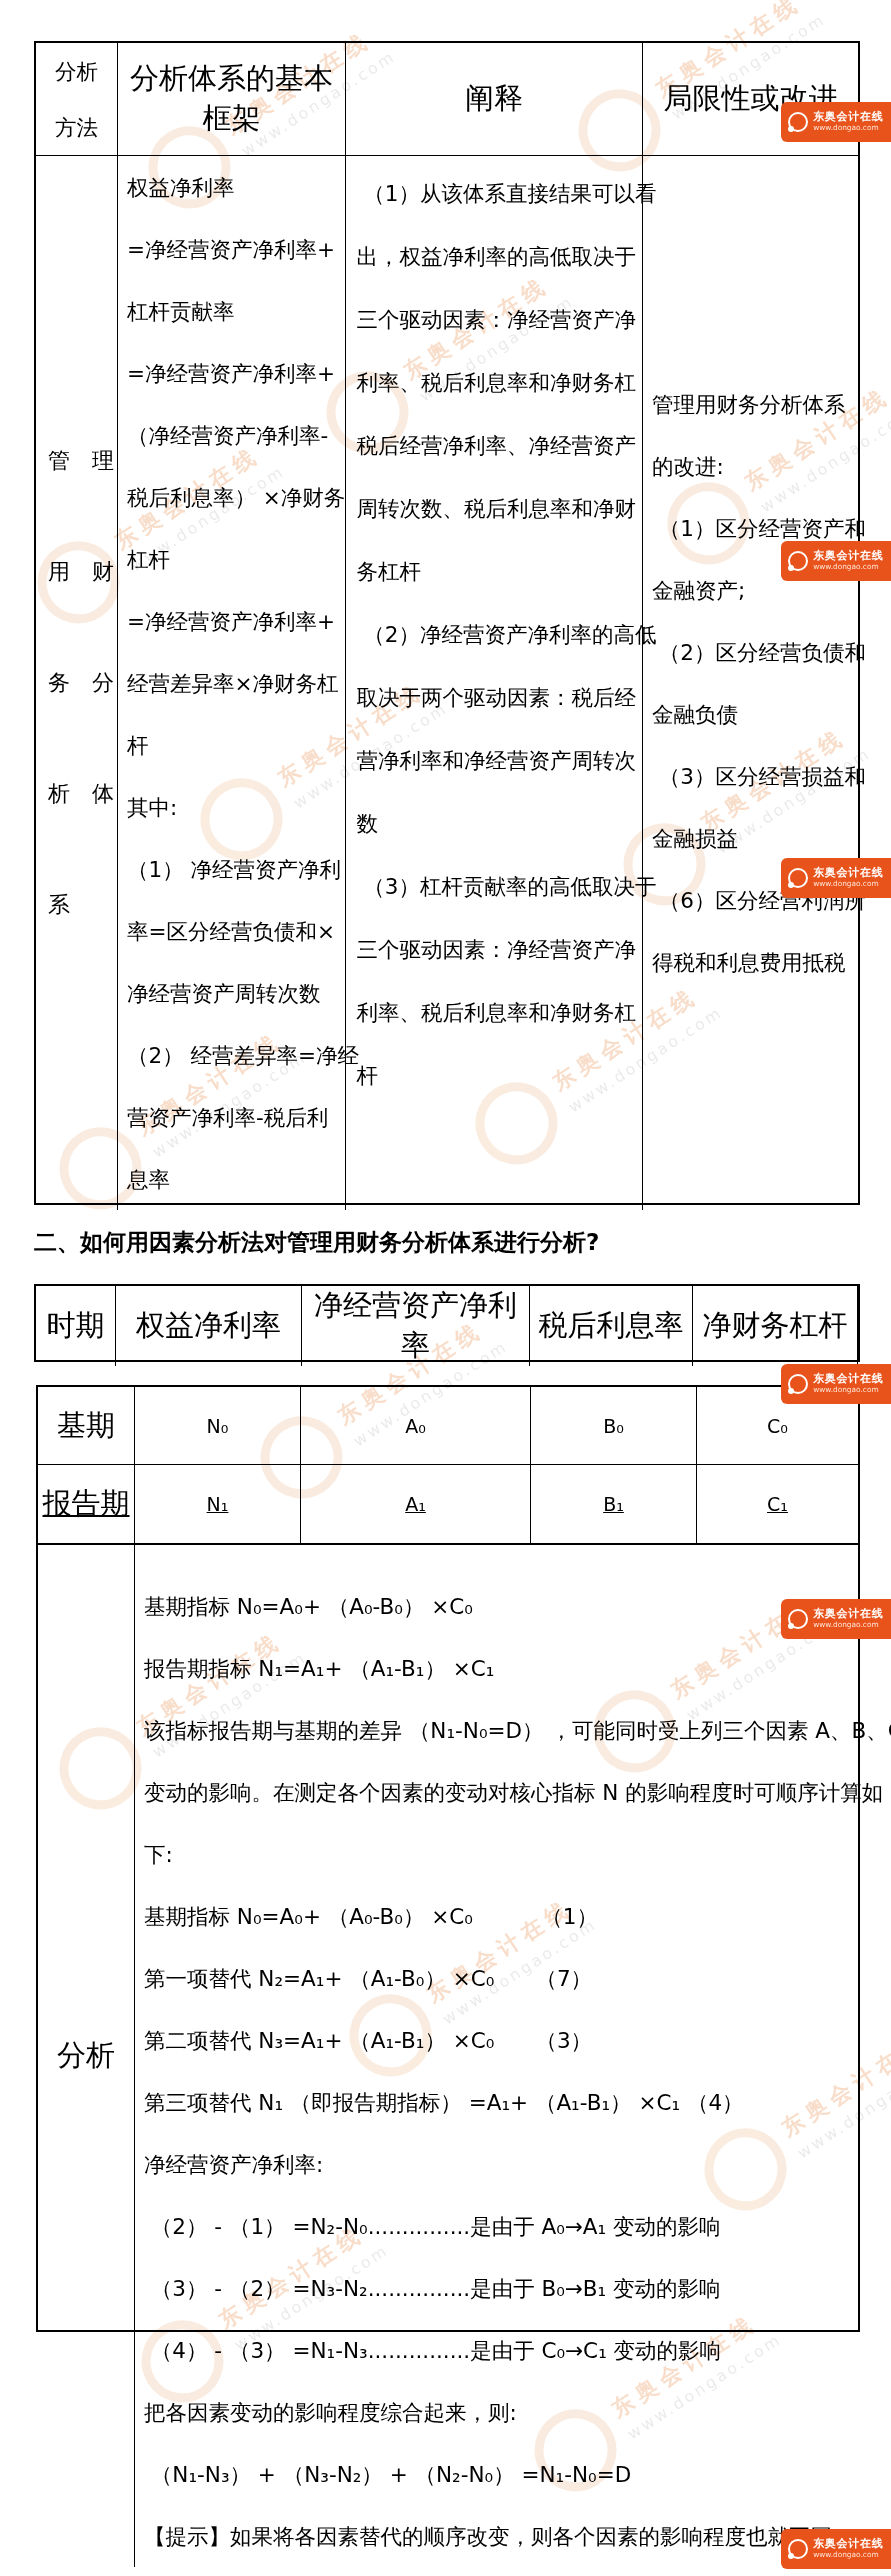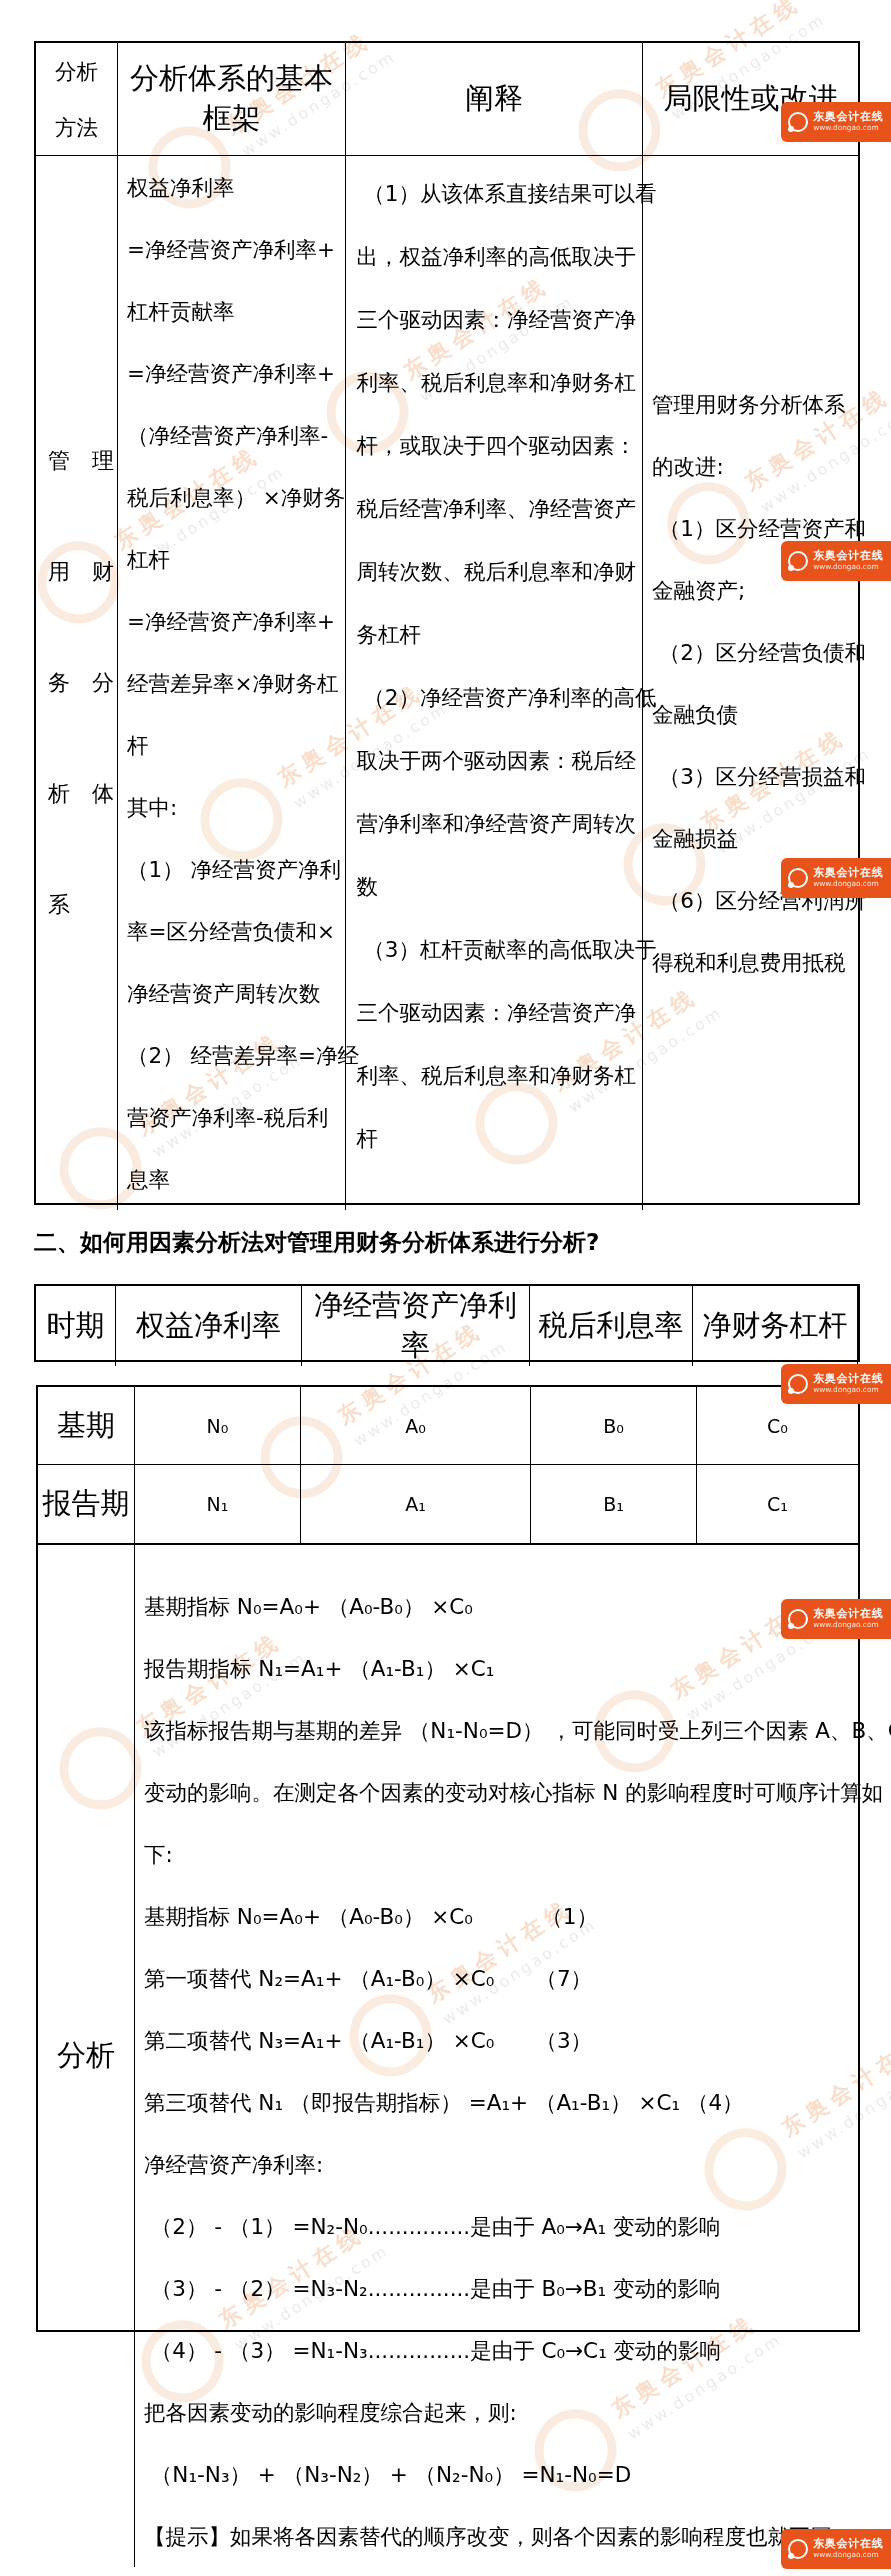--- a/index.html
+++ b/index.html
@@ -18,21 +18,21 @@
   .badge-ring{width:16.3px;height:16.3px;border:2.2px solid #ffffff;border-radius:50%;flex:0 0 auto;position:relative;}
   .badge-ring:after{content:"";position:absolute;left:-1.5px;bottom:-1.5px;width:6px;height:6px;background:#ffffff;border-radius:50%;}
   .badge-texts{display:flex;flex-direction:column;line-height:1.15;}
   .badge-brand{font-size:11px;font-weight:bold;color:#fff;letter-spacing:0.7px;}
   .badge-url{font-size:7.4px;color:#ffe3d4;}
   
   .t{position:absolute;display:grid;border:2.2px solid #000;box-sizing:border-box;z-index:1;background:transparent;}
   .c{box-sizing:border-box;min-width:0;}
   .br{border-right:1.5px solid #000;}
   .bb{border-bottom:1.5px solid #000;}
-  .bb3{border-bottom:2.2px solid #000;}
+  .bb3{border-bottom:2.2px solid #000;text-decoration:underline;}
   .center{display:flex;align-items:center;justify-content:center;text-align:center;}
   .vcenter-col{display:flex;flex-direction:column;justify-content:center;}
   .fs29{font-size:29px;}
   
   .hline{height:56px;display:flex;align-items:center;justify-content:center;font-size:21.5px;}
   
   .line83{height:62px;display:flex;align-items:center;font-size:21.5px;white-space:pre;}
   .line85{height:63px;display:flex;align-items:center;font-size:21.5px;white-space:pre;}
   .line84{height:62px;display:flex;align-items:center;font-size:21.5px;white-space:pre;}
   .mline{height:111px;display:flex;align-items:center;font-size:22px;white-space:pre;}
@@ -245,21 +245,20 @@
           <div class="line83 pad-l12">营资产净利率-税后利</div>
           <div class="line83 pad-l12">息率</div>
         </div>
     </div>
     <div class="c br pt8">
       <div>
           <div class="line85 pad-l14"> （1）从该体系直接结果可以看</div>
           <div class="line85 pad-l14">出，权益净利率的高低取决于</div>
           <div class="line85 pad-l14">三个驱动因素：净经营资产净</div>
           <div class="line85 pad-l14">利率、税后利息率和净财务杠</div>
-          <div class="line85 pad-l14">杆，或取决于四个驱动因素：</div>
           <div class="line85 pad-l14">税后经营净利率、净经营资产</div>
           <div class="line85 pad-l14">周转次数、税后利息率和净财</div>
           <div class="line85 pad-l14">务杠杆</div>
           <div class="line85 pad-l14"> （2）净经营资产净利率的高低</div>
           <div class="line85 pad-l14">取决于两个驱动因素：税后经</div>
           <div class="line85 pad-l14">营净利率和净经营资产周转次</div>
           <div class="line85 pad-l14">数</div>
           <div class="line85 pad-l14"> （3）杠杆贡献率的高低取决于</div>
           <div class="line85 pad-l14">三个驱动因素：净经营资产净</div>
           <div class="line85 pad-l14">利率、税后利息率和净财务杠</div>

